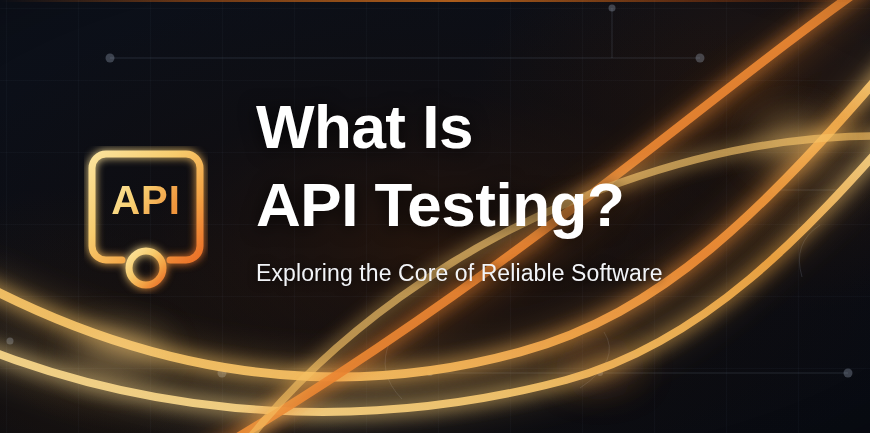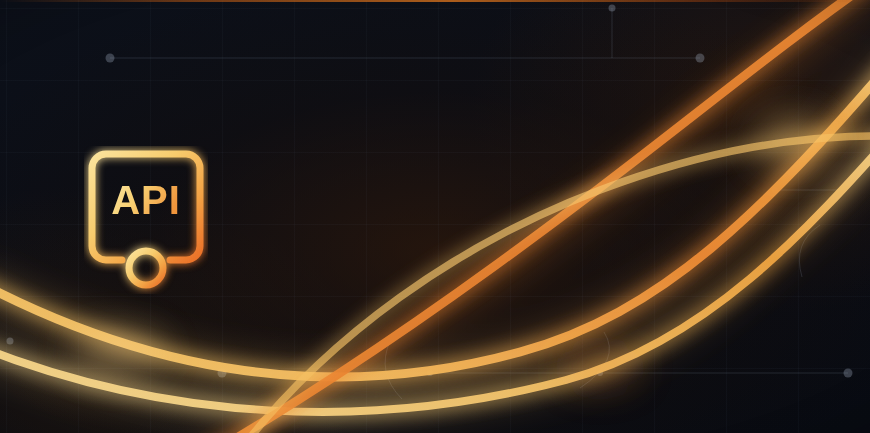--- a/index.html
+++ b/index.html
@@ -217,15 +217,20 @@
 
         <path d="M38 114 H 22 A 14 14 0 0 1 8 100 V 22 A 14 14 0 0 1 22 8 H 102 A 14 14 0 0 1 116 22 V 100 A 14 14 0 0 1 102 114 H 86" fill="none" stroke="url(#iconGrad)" stroke-width="7" stroke-linecap="round" stroke-linejoin="round"></path>
 
         <path d="M62 88 V 104" fill="none" stroke="url(#iconGrad)" stroke-width="7" stroke-linecap="round"></path>
         <circle cx="62" cy="122" r="17" fill="none" stroke="url(#iconGrad)" stroke-width="7"></circle>
       </g>
 
       <text x="62" y="68" text-anchor="middle" font-family="Liberation Sans, sans-serif" font-size="40" font-weight="bold" letter-spacing="1" fill="url(#iconTextGrad)">API</text>
     </svg>
 
+    <div id="text-block">
+      <div class="title-line">What Is</div>
+      <div class="title-line">API Testing?</div>
+      <div id="subtitle">Exploring the Core of Reliable Software</div>
+    </div>
 
   </div>
 </div>
 
 </body></html>

